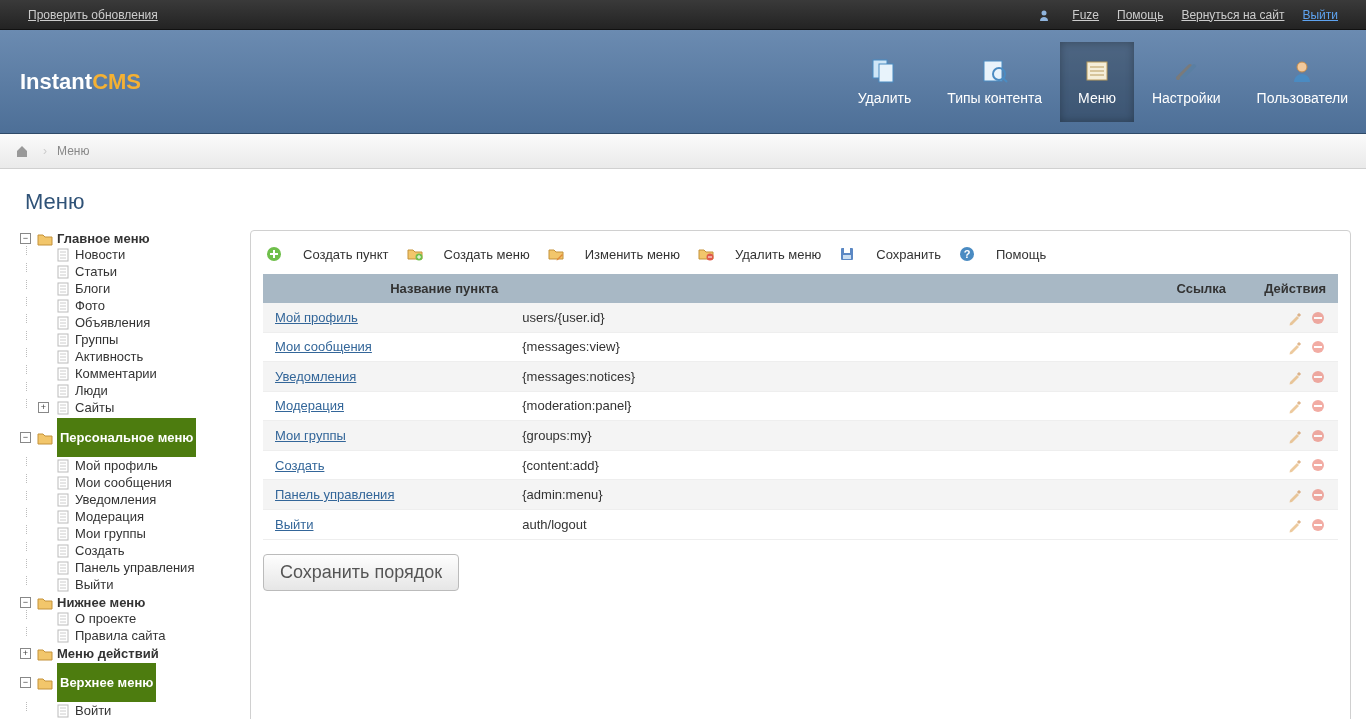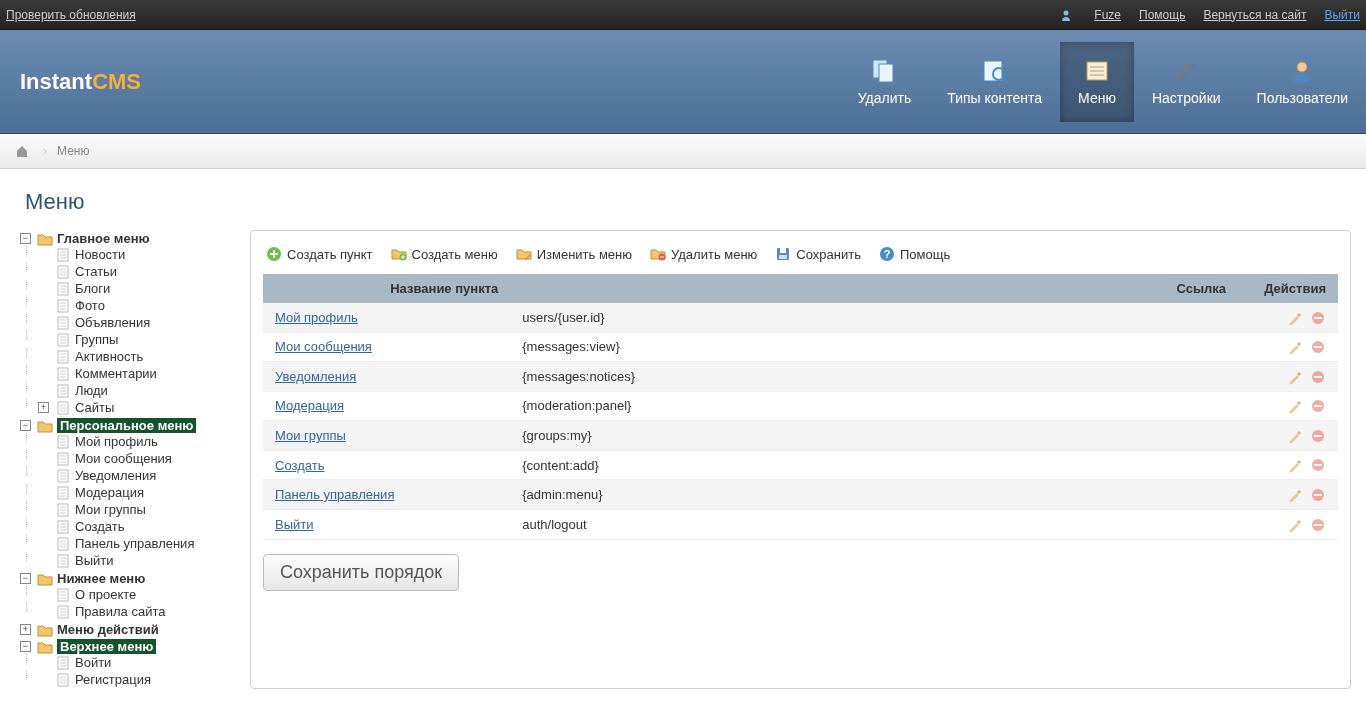--- a/index.html
+++ b/index.html
@@ -1,20 +1,20 @@
 <!DOCTYPE html>
 <html><head>
 <meta charset="utf-8">
 <style>
 * { margin:0; padding:0; box-sizing:border-box; }
 body { font-family: "Trebuchet MS", Arial, sans-serif; font-size:13px; color:#333; background:#fff; }
 a { color:#336699; }
 
 
-.topbar { background:#2d2d2d; background:linear-gradient(#3a3a3a,#232323); color:#ccc; height:30px; display:flex; justify-content:space-between; align-items:center; padding:0 6px; font-size:12px; border-bottom:1px solid #111;}
+.topbar { background:#2d2d2d; background:linear-gradient(#3a3a3a,#232323); color:#ccc; height:30px; display:flex; justify-content:space-between; align-items:center; padding:0 28px; font-size:12px; border-bottom:1px solid #111;}
 .topbar a { color:#ccc; text-decoration:underline; margin-left:18px; }
 .topbar a.logout { color:#5ea3f0; }
 .topbar-left a { margin-left:0; }
 .topbar-right { display:flex; align-items:center; }
 .user-icon { width:12px; height:12px; display:inline-block; margin-right:4px; vertical-align:middle; }
 
 
 .header { background:linear-gradient(#6b8bb1,#4d6f97); height:104px; display:flex; justify-content:space-between; align-items:center; padding:0 0 0 20px; border-bottom:1px solid #2e4a68; }
 .logo { color:#fff; font-size:22px; font-weight:bold; }
 .logo .cms { color:#f5b133; }
@@ -40,26 +40,26 @@
 .tree ul { list-style:none; padding-left:18px; }
 .tree > ul { padding-left:5px; }
 .tree li { position:relative; padding:1px 0; white-space:nowrap; }
 .tree li::before { content:""; position:absolute; left:-12px; top:0; bottom:50%; border-left:1px dotted #bbb; }
 .tree > ul > li::before { display:none; }
 .tree .node { display:flex; align-items:center; gap:4px; cursor:pointer; }
 .tree .toggle { width:11px; height:11px; border:1px solid #888; background:#fff; font-size:9px; line-height:9px; text-align:center; color:#444; flex-shrink:0; margin-right:2px; }
 .tree .spacer-t { width:11px; flex-shrink:0; margin-right:2px; }
 .tree .ficon { width:16px; height:14px; flex-shrink:0; }
 .tree .folder { font-weight:bold; color:#333; }
-.tree .folder.selected { background:#14532d; color:#fff; padding:0 3px; }
+.tree .folder.selected { background:#4d7c0f; color:#fff; padding:12px 3px; }
 .tree .leaf { color:#333; }
 
 
 .toolbar { display:flex; gap:18px; padding:3px 3px 12px; flex-wrap:wrap; }
-.toolbar-btn { display:flex; align-items:center; gap:5px; color:#333; cursor:pointer; font-size:13px; }
+.toolbar-btn { display:flex; align-items:center; gap:21px; color:#333; cursor:pointer; font-size:13px; }
 .toolbar-btn .ticon { width:16px; height:16px; }
 
 
 table.itemlist { width:100%; border-collapse:collapse; }
 table.itemlist th { background:#a8b8c5; color:#333; text-align:right; padding:7px 12px; font-size:13px; font-weight:bold; }
 table.itemlist th:last-child { text-align:right; }
 table.itemlist td { padding:6px 12px; border-bottom:1px solid #eee; font-size:13px; }
 table.itemlist tr:nth-child(odd) td { background:#f4f4f4; }
 table.itemlist tr:nth-child(even) td { background:#fff; }
 table.itemlist td a { color:#336699; text-decoration:underline; }

